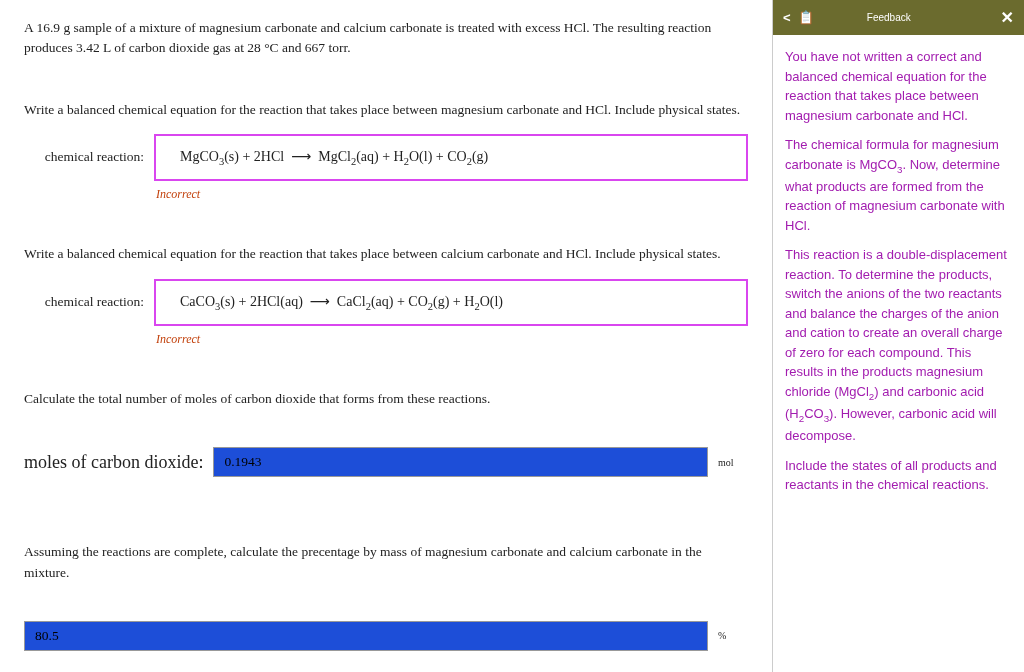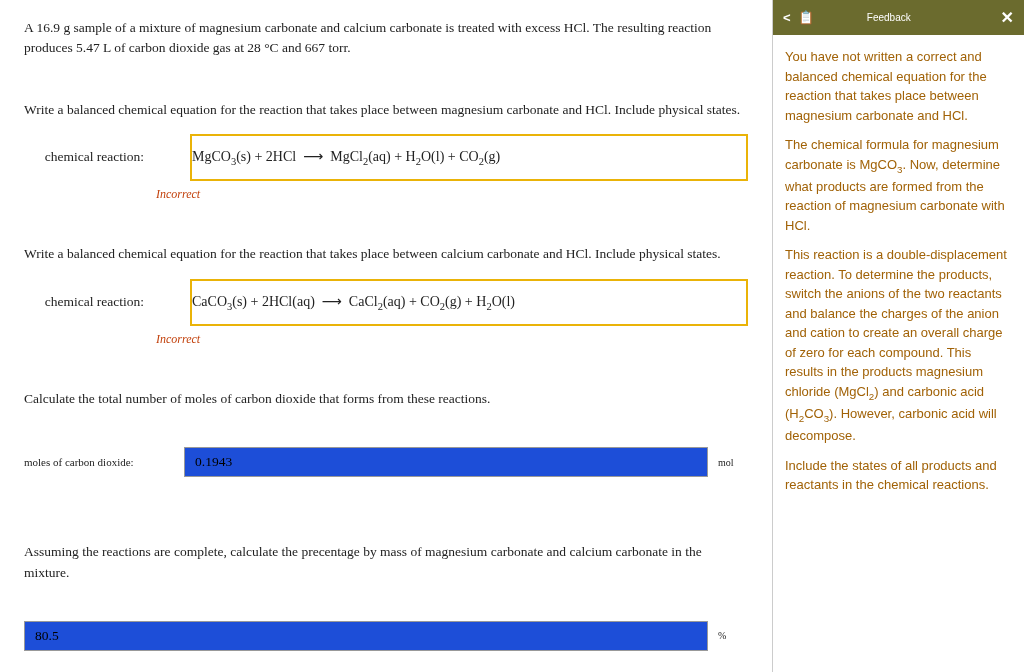--- a/index.html
+++ b/index.html
@@ -34,39 +34,38 @@
     }
 
     .reaction-block {
       margin-bottom: 6px;
       margin-top: 10px;
     }
 
     .reaction-row {
       display: flex;
       align-items: center;
-      gap: 18px;
+      gap: 10px;
       margin-bottom: 4px;
     }
 
     .reaction-label {
       font-size: 13.5px;
       white-space: nowrap;
       min-width: 120px;
       text-align: right;
     }
 
     .reaction-box {
-      border: 2px solid #eab308;
-      padding: 10px 0;
+      border: 2px solid #d946ef;
+      padding: 10px 24px;
       font-size: 14px;
       font-family: Georgia, serif;
       flex: 1;
       background: #fff;
-      margin-left: 28px;
     }
 
     .incorrect-label {
       color: #c2410c;
       font-size: 12px;
       font-style: italic;
       margin-left: 132px;
       margin-bottom: 10px;
     }
 
@@ -76,21 +75,21 @@
 
     .input-row {
       display: flex;
       align-items: center;
       gap: 10px;
       margin-top: 8px;
       margin-bottom: 8px;
     }
 
     .input-label {
-      font-size: 11px;
+      font-size: 18px;
       min-width: 150px;
       text-align: left;
     }
 
     .answer-input {
       border: 1px solid #999;
       padding: 6px 10px;
       font-size: 13.5px;
       font-family: Georgia, serif;
       flex: 1;
@@ -142,39 +141,39 @@
       font-size: 16px;
       color: #fff;
     }
 
     .feedback-body {
       padding: 12px 12px;
       overflow-y: auto;
       font-size: 13px;
       font-family: Arial, sans-serif;
       line-height: 1.5;
-      color: #a16207;
+      color: #a21caf;
       flex: 1;
     }
 
     .feedback-body p {
       margin-bottom: 10px;
     }
 
     .chevron-left {
       font-size: 13px;
       color: #fff;
     }
   </style>
 </head>
 <body>
 
 <div class="main-content">
 
-  <p class="problem-text">A 16.9 g sample of a mixture of magnesium carbonate and calcium carbonate is treated with excess HCl. The resulting reaction produces 5.47 L of carbon dioxide gas at 28 °C and 667 torr.</p>
+  <p class="problem-text">A 16.9 g sample of a mixture of magnesium carbonate and calcium carbonate is treated with excess HCl. The resulting reaction produces 3.42 L of carbon dioxide gas at 28 °C and 667 torr.</p>
 
   <p class="question-text">Write a balanced chemical equation for the reaction that takes place between magnesium carbonate and HCl. Include physical states.</p>
 
   <div class="reaction-block">
     <div class="reaction-row">
       <span class="reaction-label">chemical reaction:</span>
       <div class="reaction-box">
         MgCO<sub>3</sub>(s) + 2HCl &nbsp;⟶&nbsp; MgCl<sub>2</sub>(aq) + H<sub>2</sub>O(l) + CO<sub>2</sub>(g)
       </div>
     </div>

